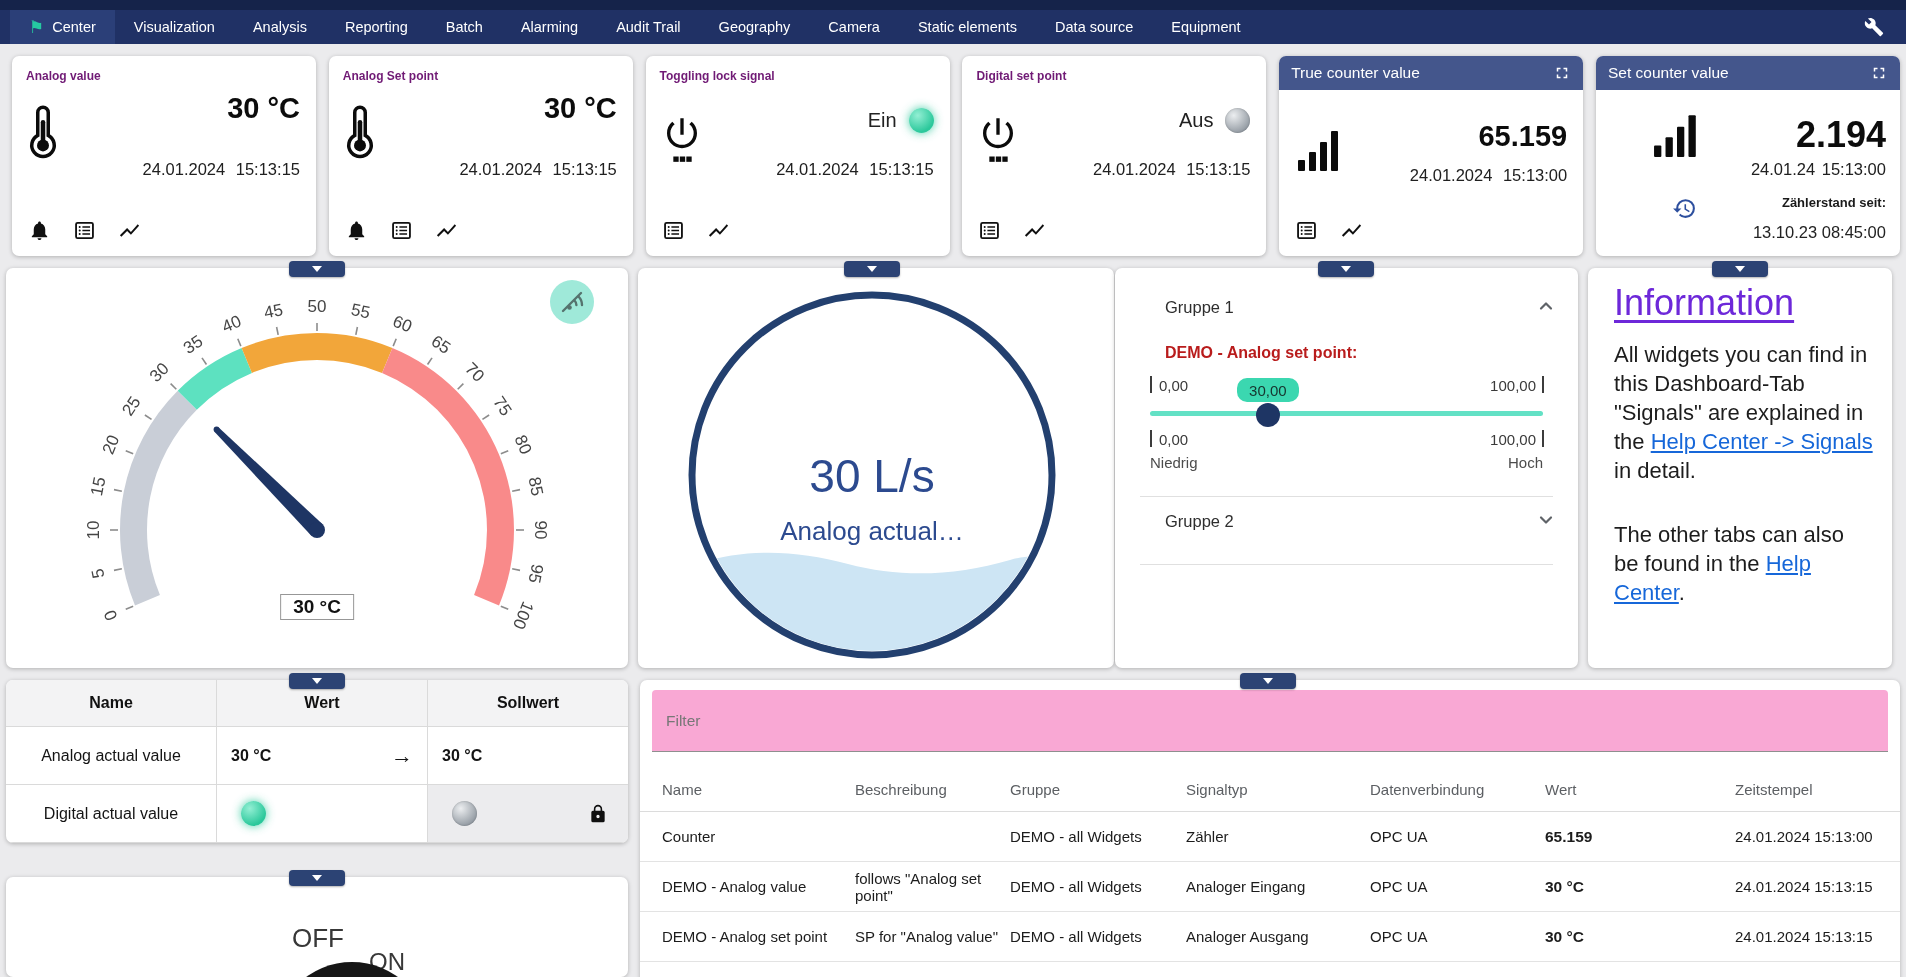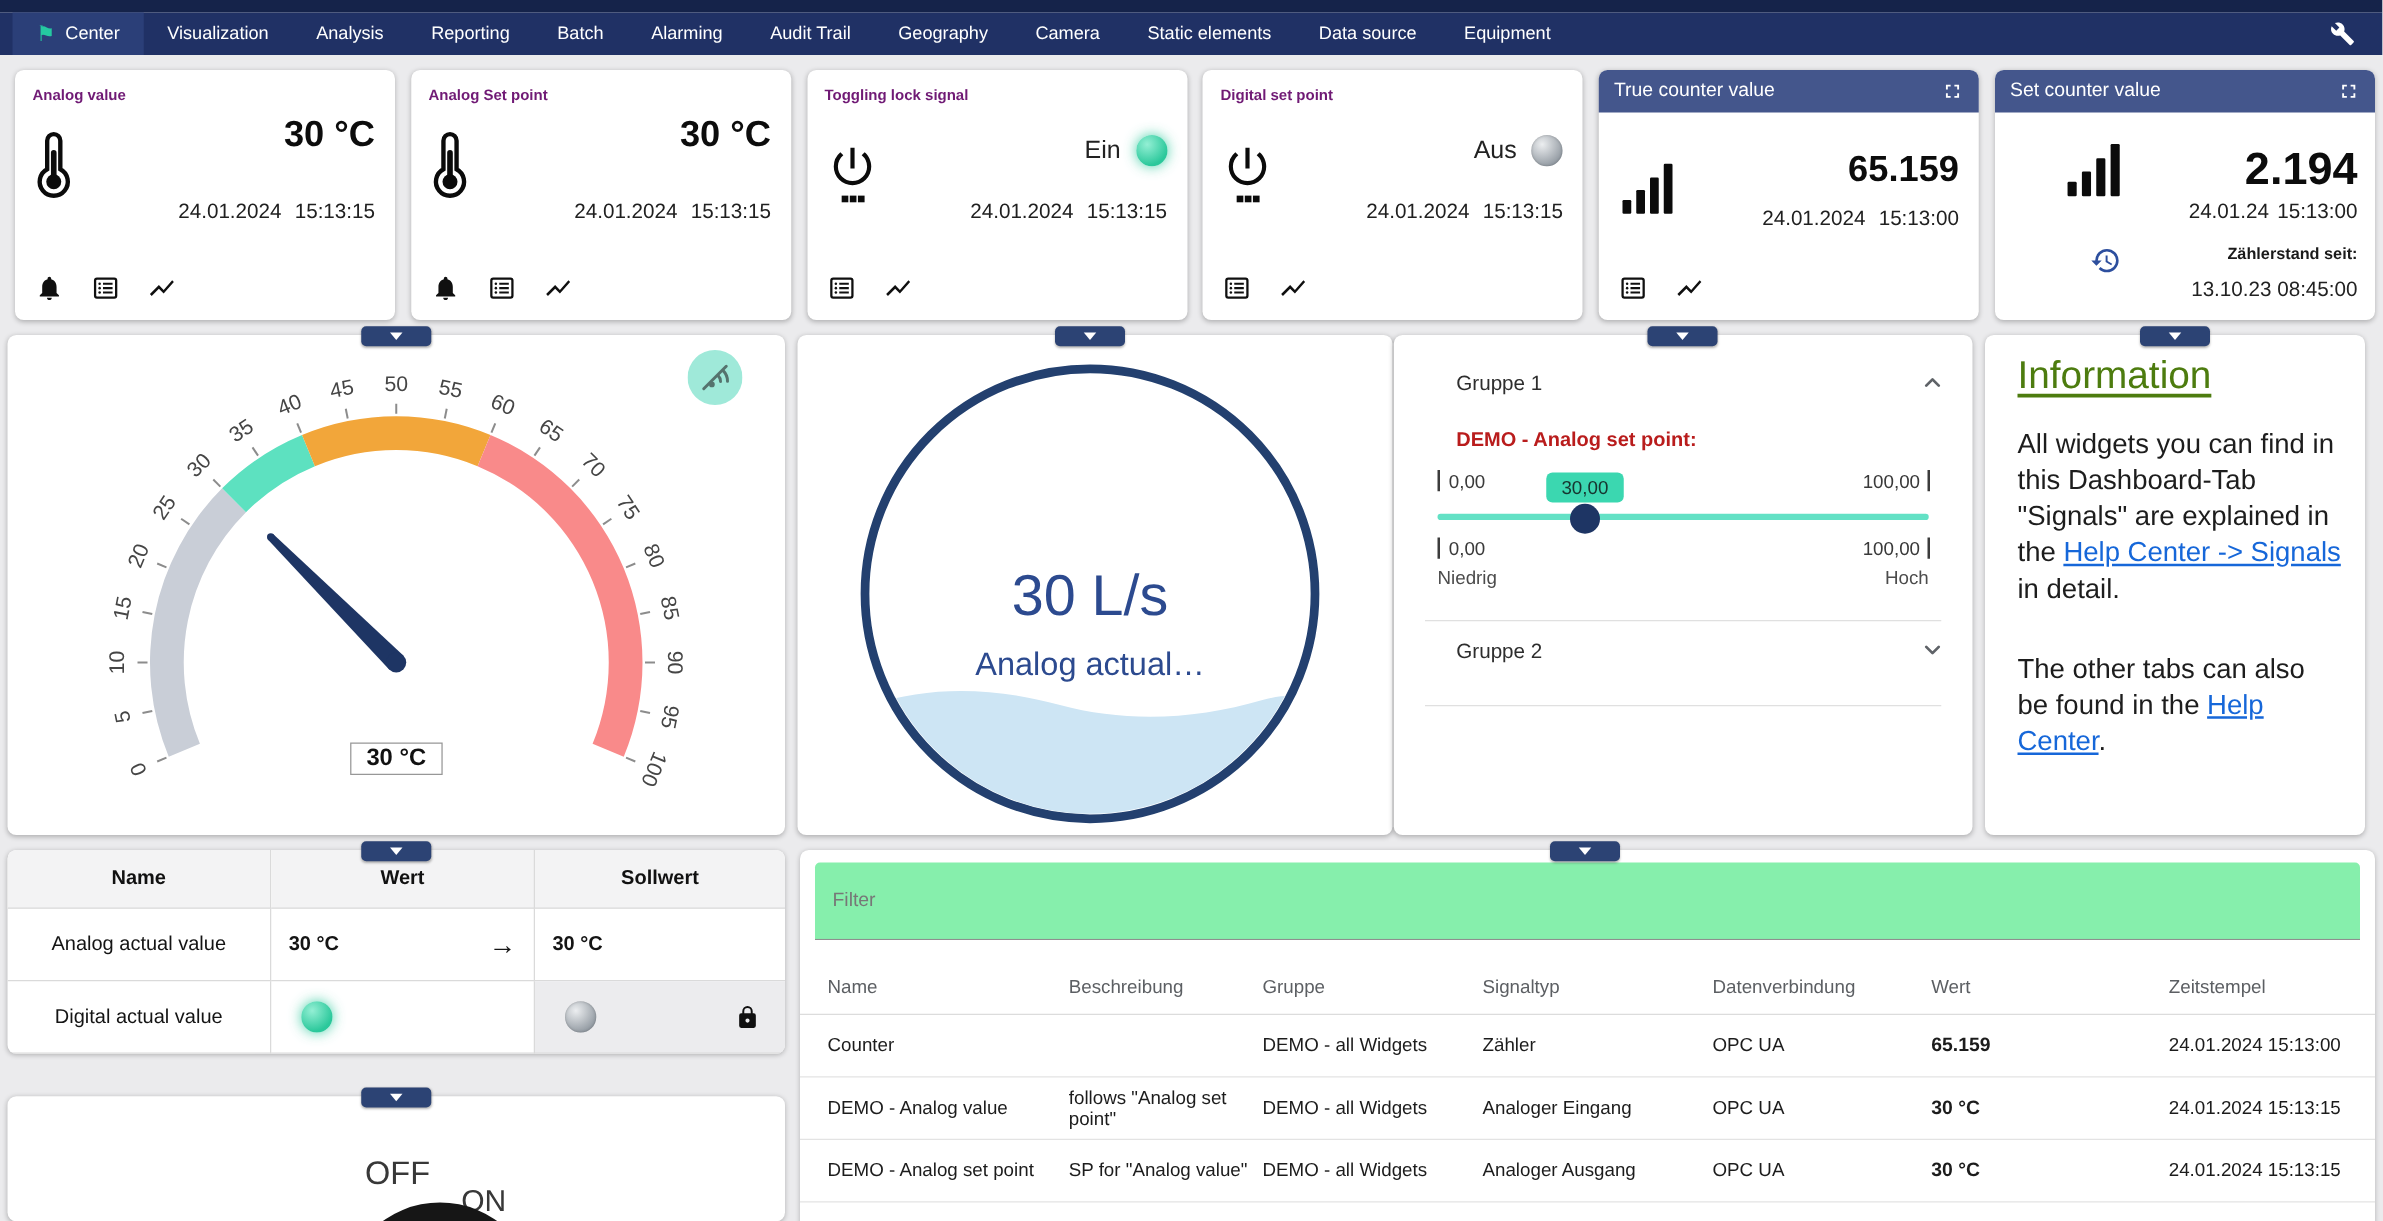--- a/index.html
+++ b/index.html
@@ -48,38 +48,38 @@
   .chev svg{width:100%;height:100%}
   .sld-bar{position:absolute;width:2px;height:17px;background:#3c3c3c}
   .sld-num{position:absolute;font-size:15px;color:#3a3a3a}
   .sld-sub{position:absolute;font-size:15px;color:#4c4c4c}
   #sld-track{position:absolute;left:35px;top:143px;width:393px;height:5px;background:#63e1c5;border-radius:3px;cursor:pointer}
   #sld-thumb{position:absolute;top:135px;width:24px;height:24px;border-radius:50%;background:#1e3564;cursor:pointer;z-index:3}
   #sld-tip{position:absolute;top:110px;width:62px;height:24px;background:#3bd7b0;border-radius:5px;display:flex;align-items:center;justify-content:center;font-size:15px;color:#17352f;z-index:2}
   .g-div{position:absolute;left:25px;right:25px;height:1px;background:#e0e0e0}
   
   #info-card{left:1588px;top:268px;width:304px;height:400px}
-  #info-h{position:absolute;left:26px;top:14px;font-size:31px;color:#4d7c0f;text-decoration:underline;text-underline-offset:5px}
+  #info-h{position:absolute;left:26px;top:14px;font-size:36px;color:#6d28d9;text-decoration:underline;text-underline-offset:5px}
   .info-p{position:absolute;left:26px;width:260px;font-size:22px;line-height:29px;color:#1d1d1d}
   #p1{top:72px}#p2{top:252px}
   .lnk{color:#1667d9;text-decoration:underline;cursor:pointer}
   
   #mini-card{left:6px;top:680px;width:622px;height:163px;overflow:hidden}
   .mrow{display:grid;grid-template-columns:211px 211px 200px}
   .mcell{border-right:1px solid #dadada;border-bottom:1px solid #dadada;display:flex;align-items:center;font-size:16px;color:#141414}
   .mcell:last-child{border-right:none}
   .mh{height:47px;background:#f3f3f4;font-weight:bold;justify-content:center;color:#111}
   .mr{height:58px}
   .ctr{justify-content:center}
   .pad{padding:0 14px}
   .bold{font-weight:bold}
   .graybg{background:#ececee}
   
   #big-card{left:640px;top:680px;width:1260px;height:312px;overflow:hidden}
-  #filter-box{position:absolute;left:12px;top:10px;right:12px;height:62px;background:#86efac;border-bottom:1px solid #8f8f8f;border-radius:4px 4px 0 0}
+  #filter-box{position:absolute;left:12px;top:10px;right:12px;height:62px;background:#f9a8d4;border-bottom:1px solid #8f8f8f;border-radius:4px 4px 0 0}
   #filter-input{width:100%;height:100%;border:none;outline:none;background:transparent;padding:0 14px;font-size:15.5px;font-family:inherit;color:#333}
   #filter-input::placeholder{color:#777}
   .btgrid{display:grid;grid-template-columns:193px 155px 176px 184px 175px 190px 1fr;padding-left:22px;align-items:center}
   #bt-head{position:absolute;left:0;right:0;top:88px;height:44px;font-size:15px;color:#5c5f63;border-bottom:1px solid #dcdcdc}
   #bt-rows{position:absolute;left:0;right:0;top:132px}
   .bt-row{height:50px;font-size:15px;color:#1c1c1c;border-bottom:1px solid #e3e3e3;cursor:pointer}
   .bt-row .wert{font-weight:bold;font-size:15.5px}
   
   #switch-card{left:6px;top:877px;width:622px;height:100px;overflow:hidden}
   #off-label{position:absolute;left:269px;top:46px;width:86px;text-align:center;font-size:26px;color:#383838}
@@ -414,21 +414,21 @@
 <div class="card" id="group-card">
   <div class="g-abs g-head" style="left:50px;top:30px">Gruppe 1</div>
   <span class="g-abs chev" style="right:20px;top:26px"><svg viewBox="0 0 24 24" fill="none" stroke="#5f6368" stroke-width="2.2" stroke-linecap="round" stroke-linejoin="round">
         <path d="M7 14.5l5-5 5 5"></path>
       </svg></span>
   <div class="g-abs" style="left:50px;top:76px;font-weight:bold;color:#b91c1c">DEMO - Analog set point:</div>
   <div class="sld-bar" style="left:35px;top:108px"></div>
   <div class="sld-num" style="left:44px;top:109px">0,00</div>
   <div class="sld-bar" style="left:427px;top:108px"></div>
   <div class="sld-num" style="right:42px;top:109px">100,00</div>
-  <div id="sld-tip" style="left: 121.9px;">30,00</div>
+  <div id="sld-tip" style="left: 121.9px; border-radius: 10px;">30,00</div>
   <div id="sld-track"></div>
   <div id="sld-thumb" style="left: 140.9px;"></div>
   <div class="sld-bar" style="left:35px;top:162px"></div>
   <div class="sld-num" style="left:44px;top:163px">0,00</div>
   <div class="sld-sub" style="left:35px;top:186px">Niedrig</div>
   <div class="sld-bar" style="left:427px;top:162px"></div>
   <div class="sld-num" style="right:42px;top:163px">100,00</div>
   <div class="sld-sub" style="right:35px;top:186px">Hoch</div>
   <div class="g-div" style="top:228px"></div>
   <div class="g-abs g-head" style="left:50px;top:244px">Gruppe 2</div>

